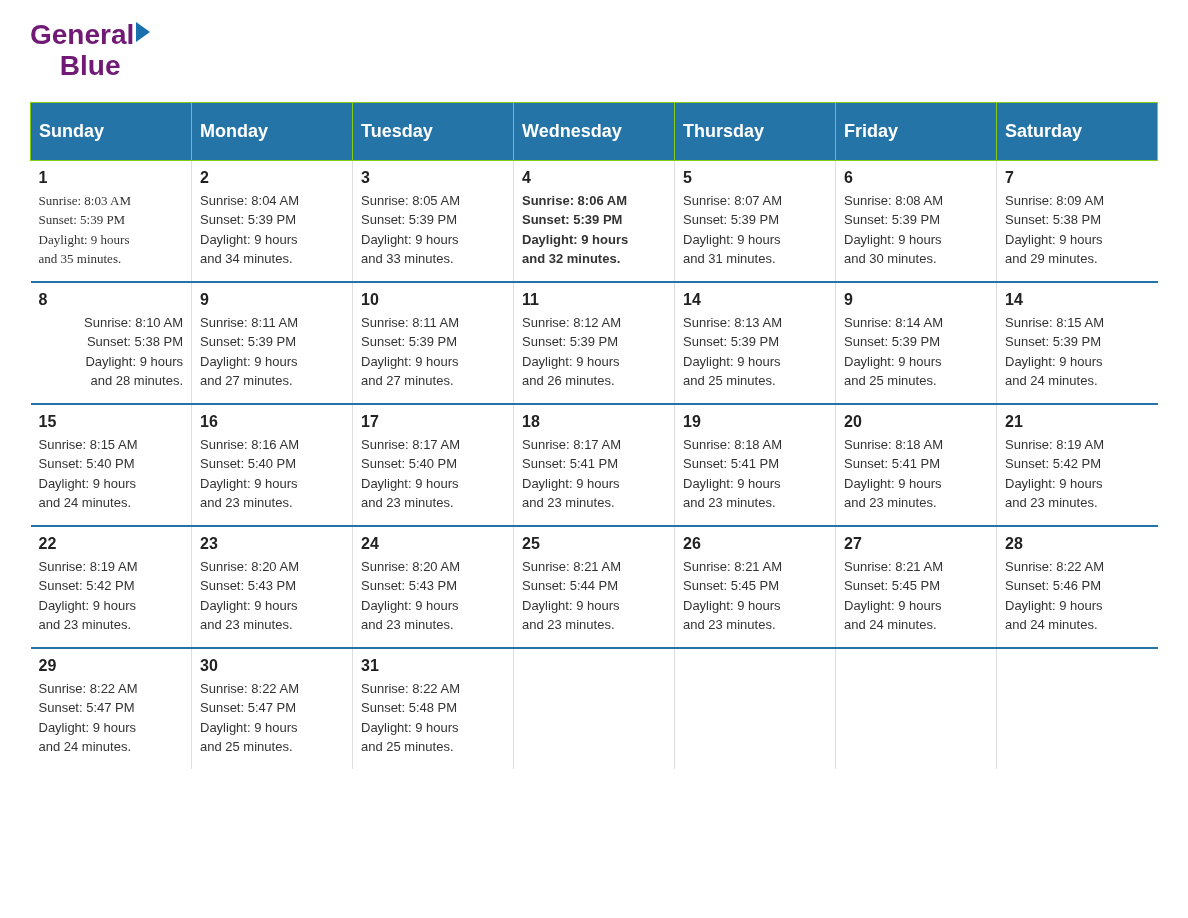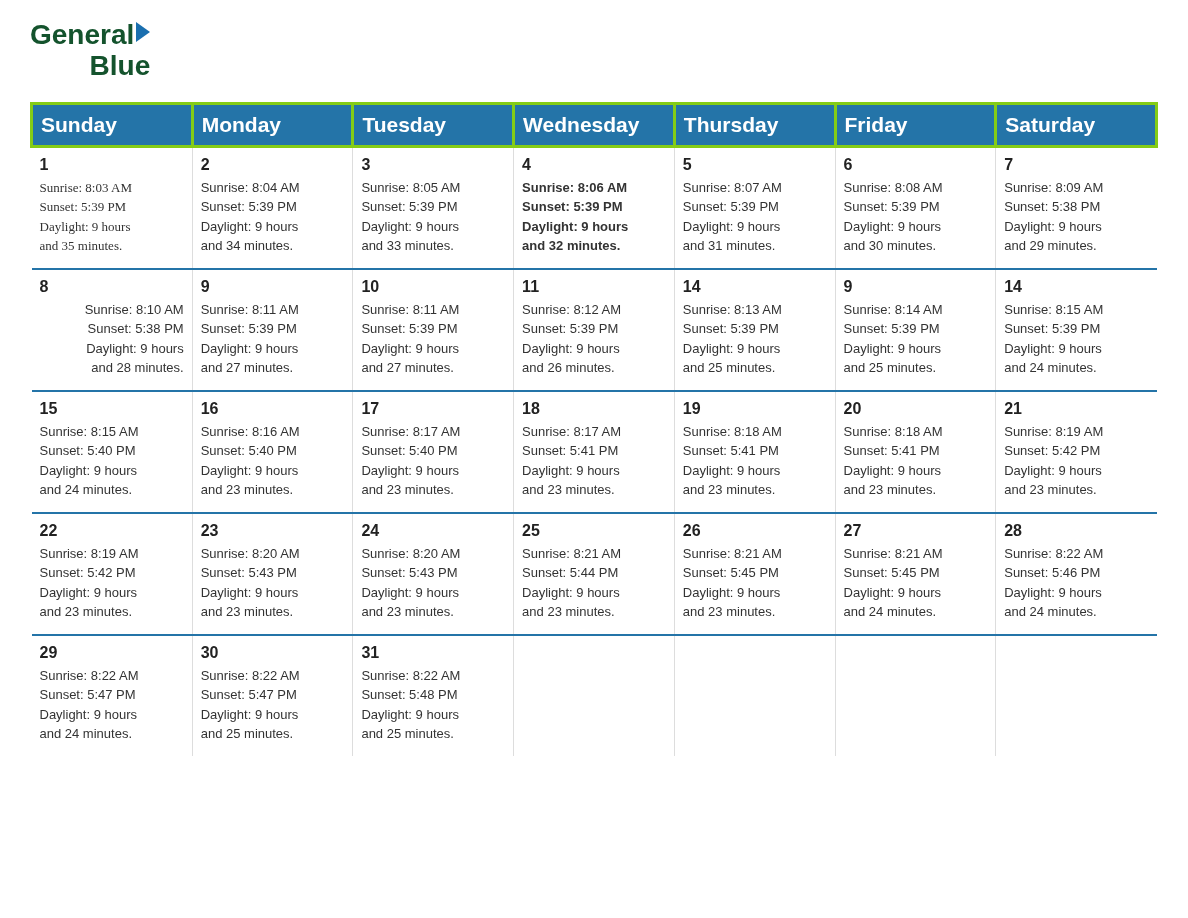--- a/index.html
+++ b/index.html
@@ -16,21 +16,21 @@
       align-items: flex-start;
       margin-bottom: 20px;
     }
     .logo {
       display: flex;
       align-items: center;
     }
     .logo-text {
       font-size: 28px;
       font-weight: bold;
-      color: #14532d;
+      color: #701a75;
       line-height: 1.1;
     }
     .logo-arrow {
       width: 0;
       height: 0;
       border-left: 14px solid #1a6faf;
       border-top: 10px solid transparent;
       border-bottom: 10px solid transparent;
       margin-left: 2px;
       margin-top: -6px;
@@ -53,25 +53,25 @@
     table {
       width: 100%;
       border-collapse: collapse;
       font-size: 13.5px;
     }
     thead tr {
       background-color: #2474a8;
       color: #fff;
     }
     thead th {
-      padding: 8px 8px;
+      padding: 18px 8px;
       font-weight: bold;
-      font-size: 21px;
+      font-size: 18px;
       text-align: left;
-      border: 3px solid #84cc16;
+      border: 1px solid #84cc16;
     }
     tbody tr {
       border-bottom: 2px solid #2474a8;
     }
     tbody td {
       padding: 8px 8px 12px 8px;
       vertical-align: top;
       border-right: 1px solid #ddd;
       width: 14.28%;
       min-height: 90px;
@@ -99,21 +99,21 @@
 </head>
 <body>
 
 <div class="header">
   <div class="logo">
     <div>
       <div style="display:flex;align-items:center;">
         <span class="logo-text">General</span>
         <span class="logo-arrow"></span>
       </div>
-      <div style="display:flex;justify-content:flex-end;">
+      <div style="display:flex;justify-content:center;">
         <span class="logo-text blue">Blue</span>
       </div>
     </div>
   </div>
   <div class="title-block">
     <h1></h1>
     <h2></h2>
   </div>
 </div>
 

